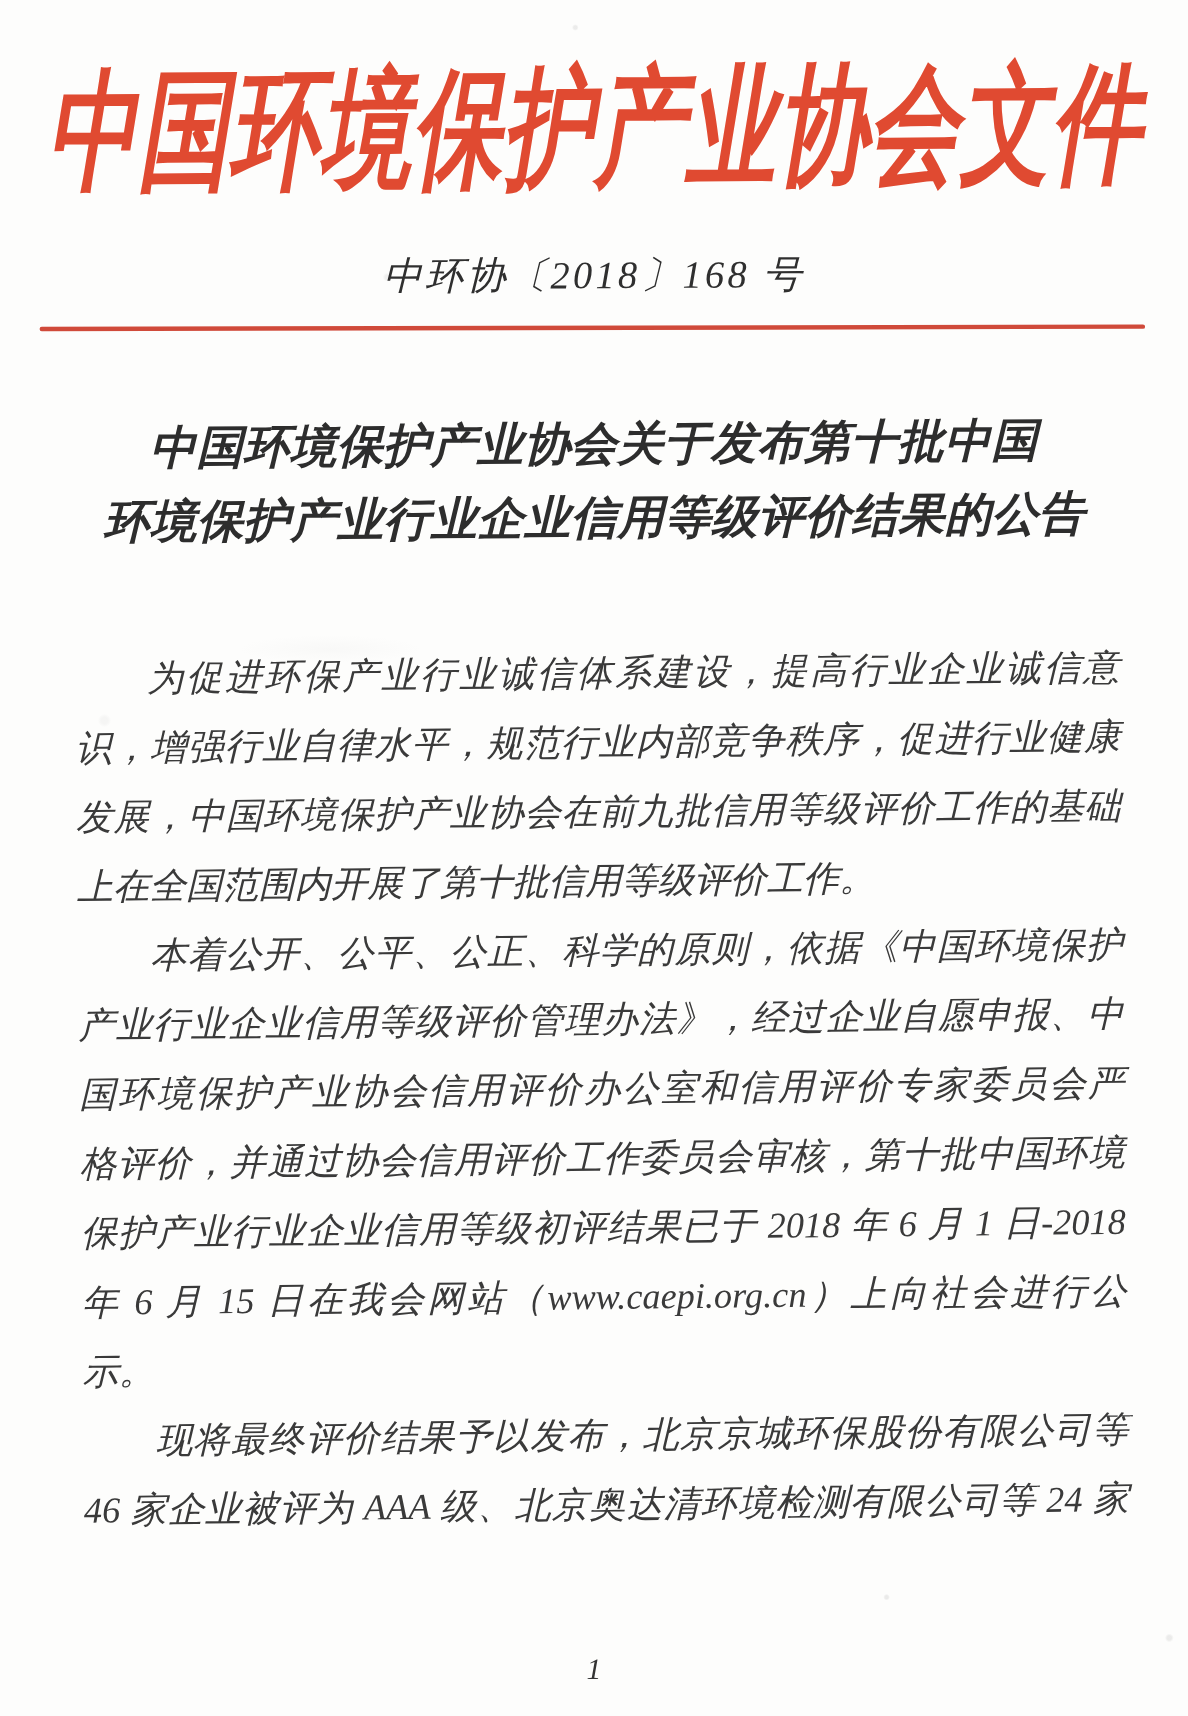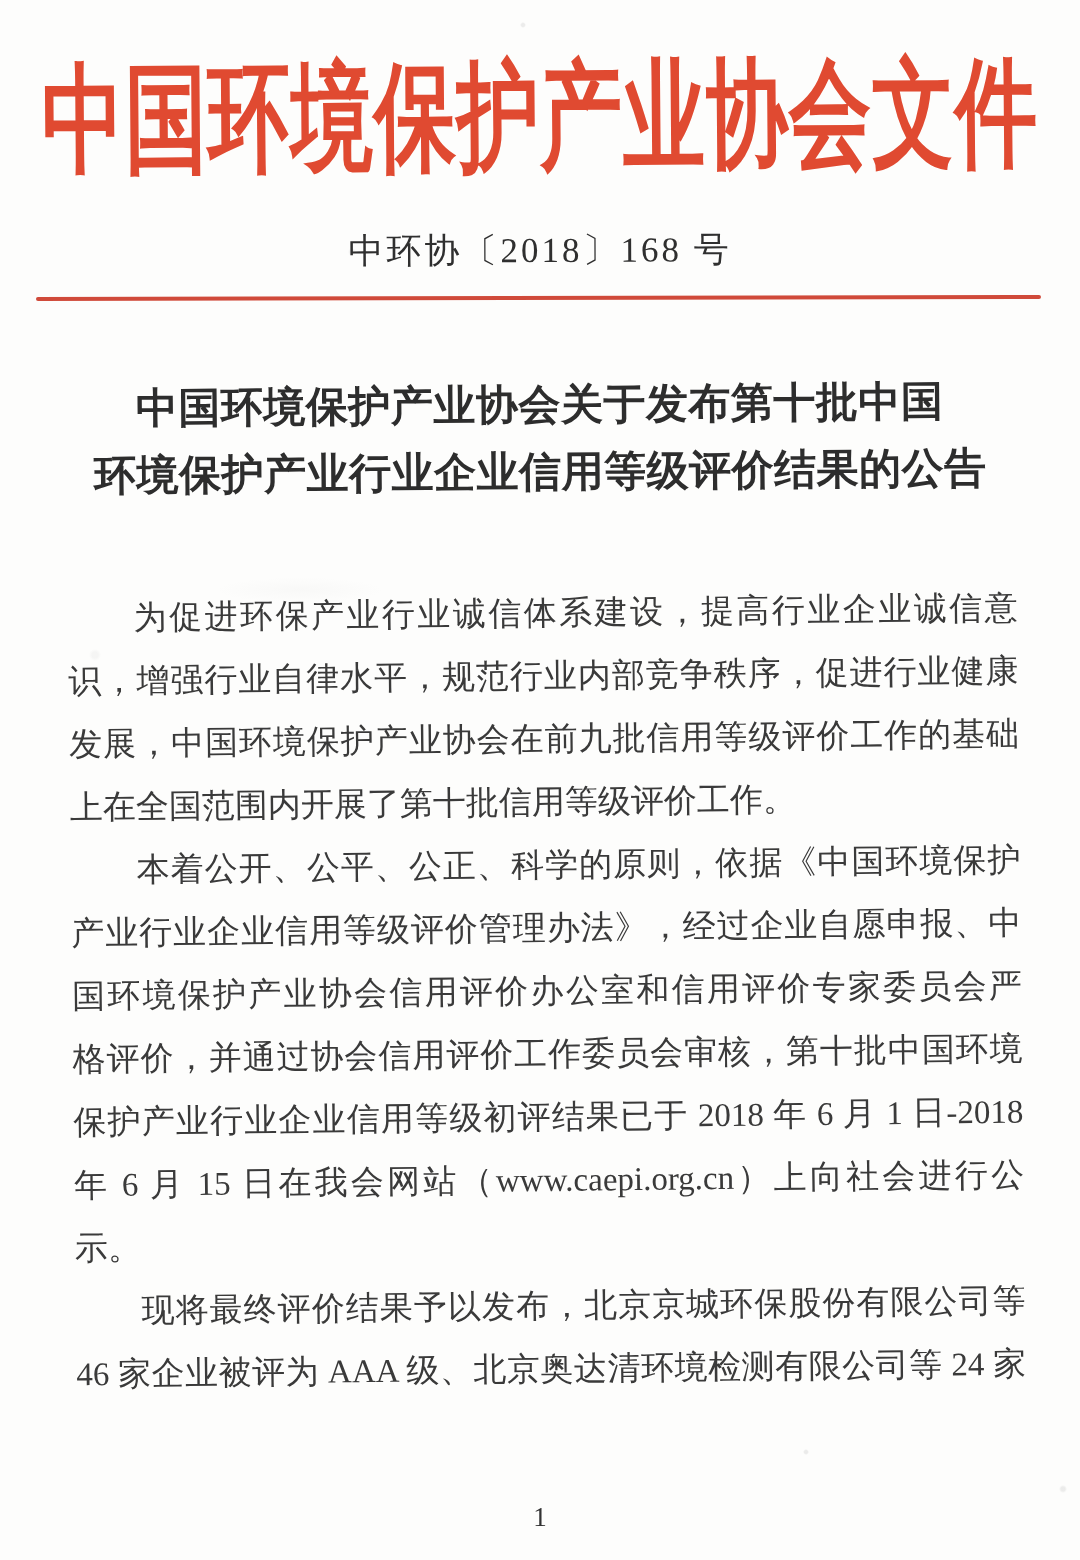--- a/index.html
+++ b/index.html
@@ -7,20 +7,21 @@
     padding: 0;
     background: #ffffff;
   }
   .page {
     position: relative;
     width: 1080px;
     height: 1560px;
     overflow: hidden;
     background: #fdfdfc;
     font-family: "Liberation Serif", "DejaVu Serif", serif;
+    font-style: italic;
     --header-red: #e04a31;
     --rule-red: #d04a3a;
     --text-color: #3a3a3a;
   }
   
   .scan-artifacts {
     position: absolute;
     inset: 0;
     pointer-events: none;
     background-image:

